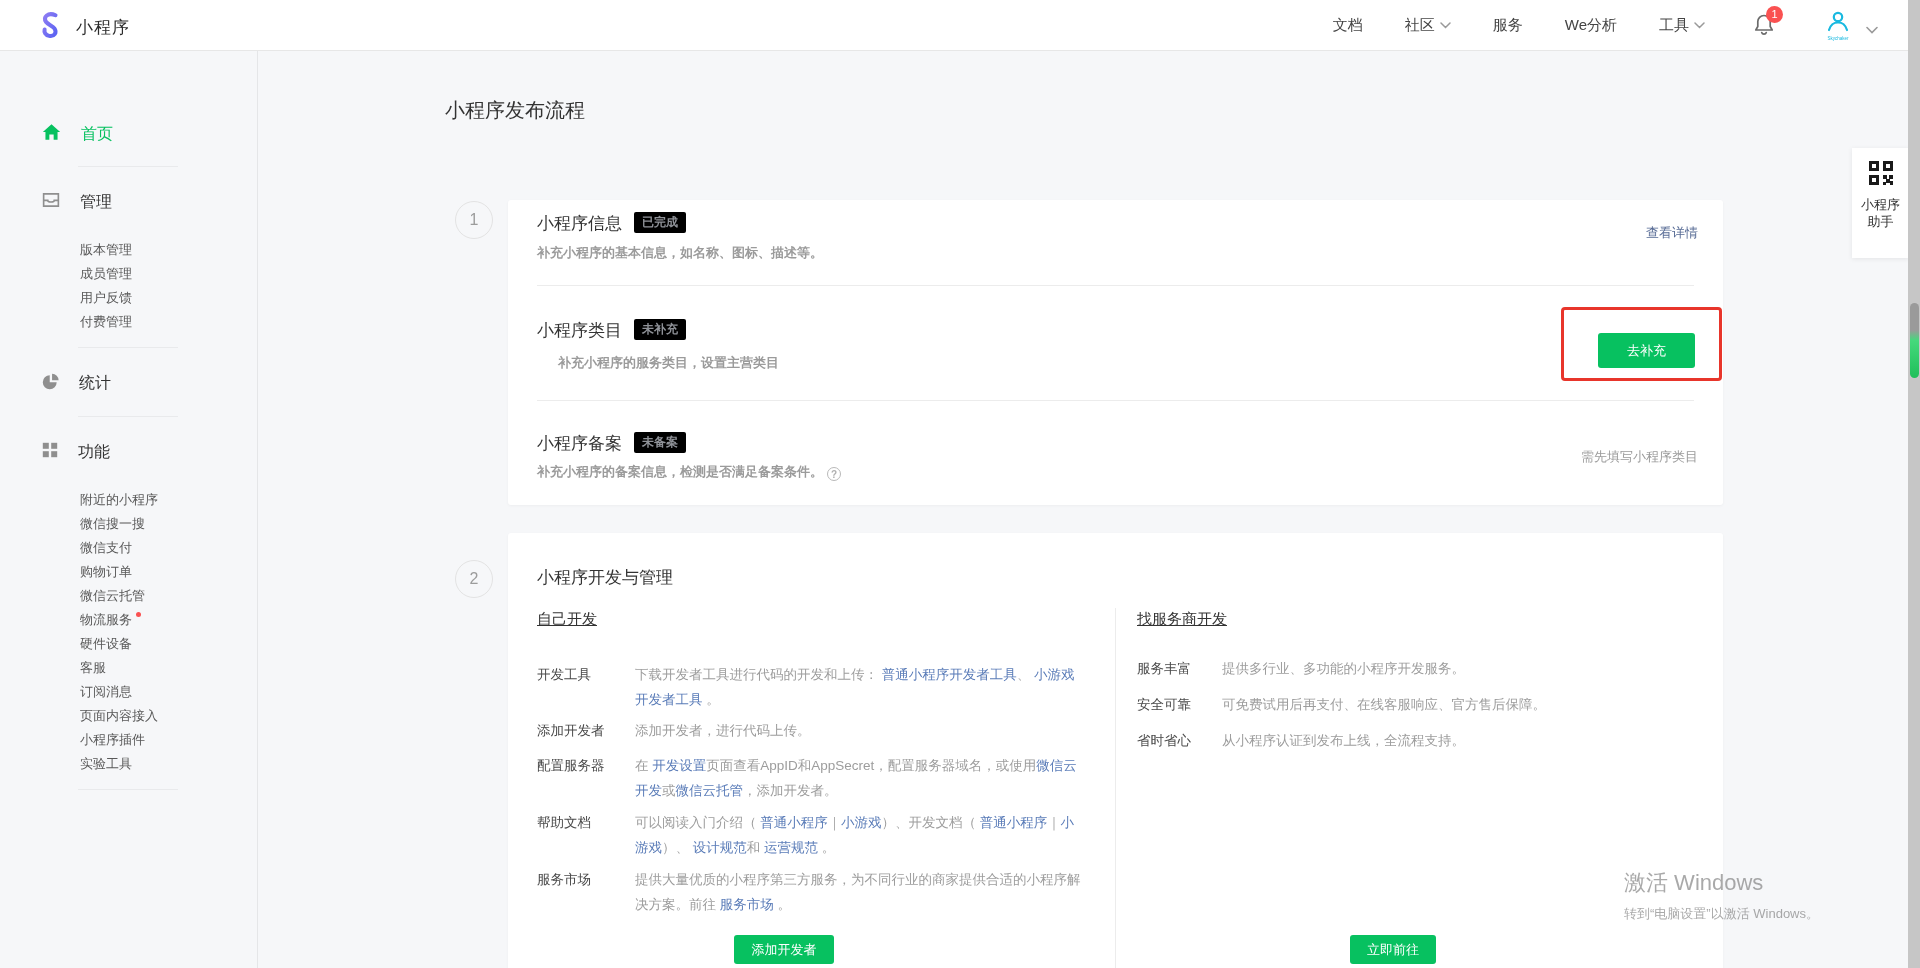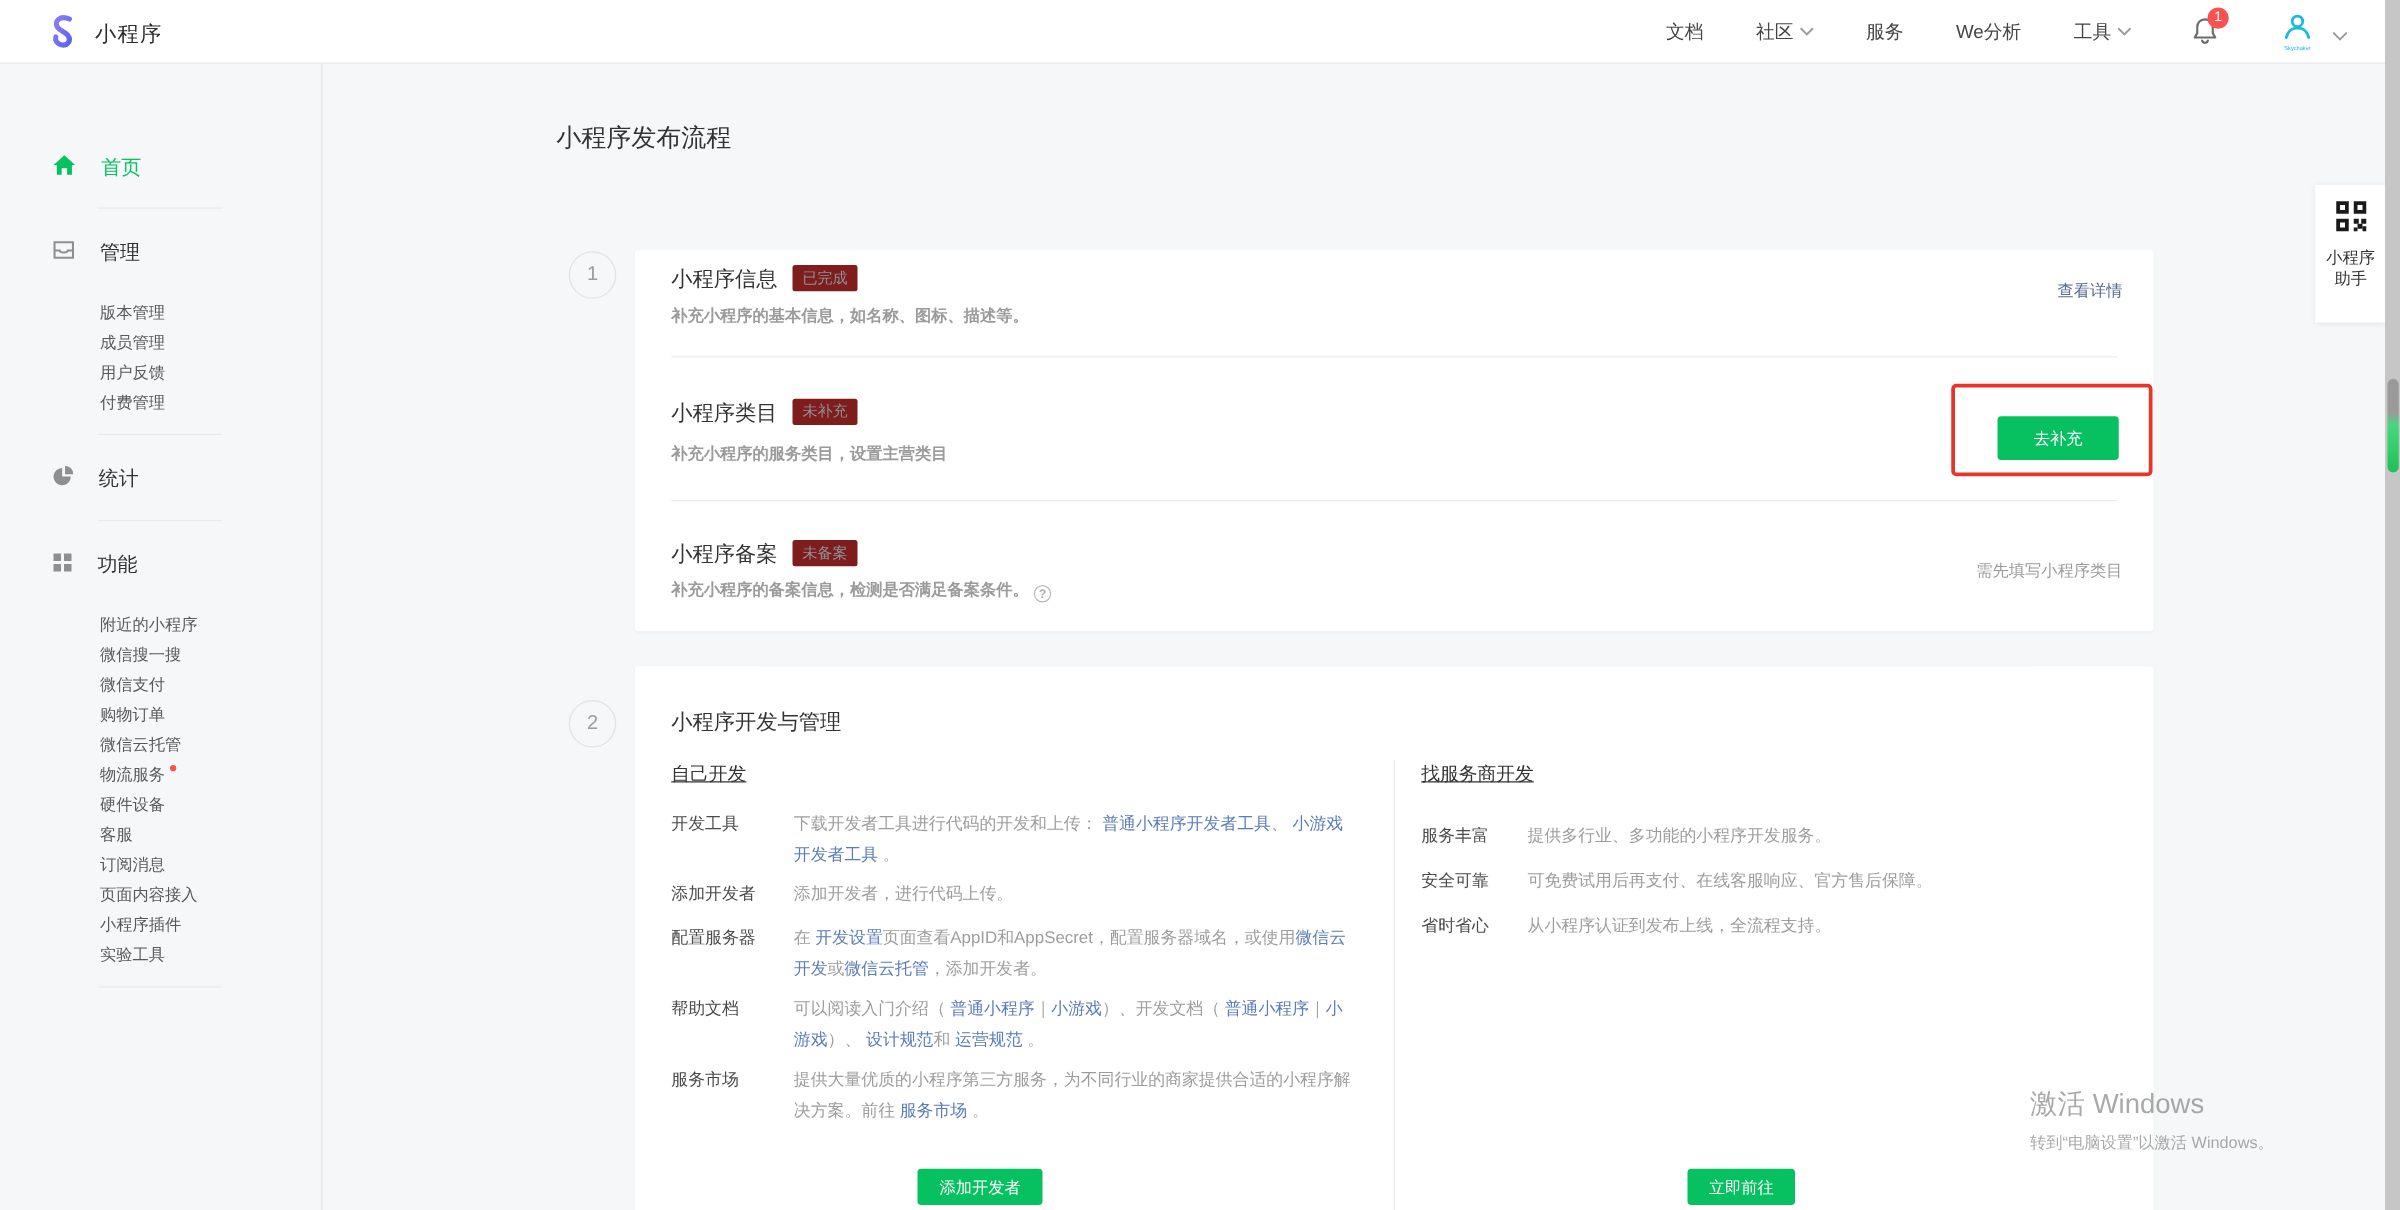--- a/index.html
+++ b/index.html
@@ -45,22 +45,22 @@
   .step-circle.s1 { left:455px; top:201px; }
   .step-circle.s2 { left:455px; top:560px; }
 
   .card { position:absolute; left:508px; width:1215px; background:#fff; border-radius:3px;
           box-shadow:0 1px 3px rgba(0,0,0,.04); }
   .card1 { top:200px; height:305px; }
   .card2 { top:533px; height:500px; }
 
   .c1-row { position:absolute; left:29px; right:25px; }
   .row-title { position:absolute; left:0; font-size:17px; font-weight:500; color:#333; white-space:nowrap; }
-  .badge { display:inline-block; margin-left:12px; font-size:12px; font-weight:400; color:#8f9298;
-           background:#7f1d1d; padding:2px 8px; border-radius:2px; vertical-align:3px; }
+  .badge { display:inline-block; margin-left:12px; font-size:12px; font-weight:700; color:#8f9298;
+           background:#000000; padding:2px 8px; border-radius:2px; vertical-align:3px; }
   .row-desc { position:absolute; left:0; font-size:13px; color:#9b9b9b; white-space:nowrap;font-weight:bold; }
   .hdivider { position:absolute; left:29px; right:29px; border-top:1px solid #ececec; }
   .view-link { position:absolute; right:0; top:24px; font-size:13px; color:#576b95; cursor:pointer; }
   .note-text { position:absolute; right:0; top:48px; font-size:13px; color:#9b9b9b; }
   .help-icon { display:inline-block; width:14px; height:14px; border:1px solid #b9b9b9; border-radius:50%;
                color:#b0b0b0; font-size:10px; line-height:13px; text-align:center; margin-left:4px; vertical-align:-2px; }
   .green-btn { background:#07c160; color:#fff; font-size:13px; border-radius:3px; text-align:center;
                cursor:pointer; }
   .btn-supplement { position:absolute; left:1090px; top:133px; width:97px; height:35px; line-height:35px; }
   .red-annotation { position:absolute; left:1053px; top:107px; width:161px; height:74px;
@@ -71,21 +71,21 @@
   .col { position:absolute; top:77px; }
   .col-left  { left:29px;  width:545px; }
   .col-right { left:629px; width:557px; }
   .col-header { height:22px; font-size:15px; font-weight:500; color:#333;text-decoration:underline; }
   .col-right .col-header { margin-right:130px; }
   .dev-row { display:flex; line-height:25px; font-size:13.5px; }
   .dev-label { width:98px; color:#4a4a4a; flex:none; }
   .col-right .dev-label { width:85px; }
   .dev-desc { flex:1; color:#9d9d9d; }
   .tlink { color:#5a7cb8; text-decoration:none; cursor:pointer; }
-  .col-left  .dev-row:nth-child(2) { margin-top:14px; }
+  .col-left  .dev-row:nth-child(2) { margin-top:30px; }
   .col-left  .dev-row:nth-child(3) { margin-top:6px; }
   .col-left  .dev-row:nth-child(4) { margin-top:10px; }
   .col-left  .dev-row:nth-child(5) { margin-top:7px; }
   .col-left  .dev-row:nth-child(6) { margin-top:7px; }
   .col-right .dev-row:nth-child(2) { margin-top:24px; }
   .col-right .dev-row:nth-child(3) { margin-top:11px; }
   .col-right .dev-row:nth-child(4) { margin-top:11px; }
   .btn-left  { position:absolute; left:226px; top:402px; width:100px; height:29px; line-height:29px; }
   .btn-right { position:absolute; left:842px; top:402px; width:86px;  height:29px; line-height:29px; }
 
@@ -241,21 +241,21 @@
     <div class="row-desc" style="top:44px;">补充小程序的基本信息，如名称、图标、描述等。</div>
     <div class="view-link">查看详情</div>
   </div>
 
   <div class="hdivider" style="top:85px;"></div>
 
   <div class="c1-row" style="top:85px;height:115px;">
     <div class="row-title" style="top:34px;">
       <span>小程序类目</span><span class="badge">未补充</span>
     </div>
-    <div class="row-desc" style="top:69px;">补充小程序的服务类目，设置主营类目</div>
+    <div class="row-desc" style="top:69px;margin-left:21px;">补充小程序的服务类目，设置主营类目</div>
   </div>
 
   <div class="green-btn btn-supplement">去补充</div>
   <div class="red-annotation"></div>
 
   <div class="hdivider" style="top:200px;"></div>
 
   <div class="c1-row" style="top:200px;height:105px;">
     <div class="row-title" style="top:32px;">
       <span>小程序备案</span><span class="badge">未备案</span>

